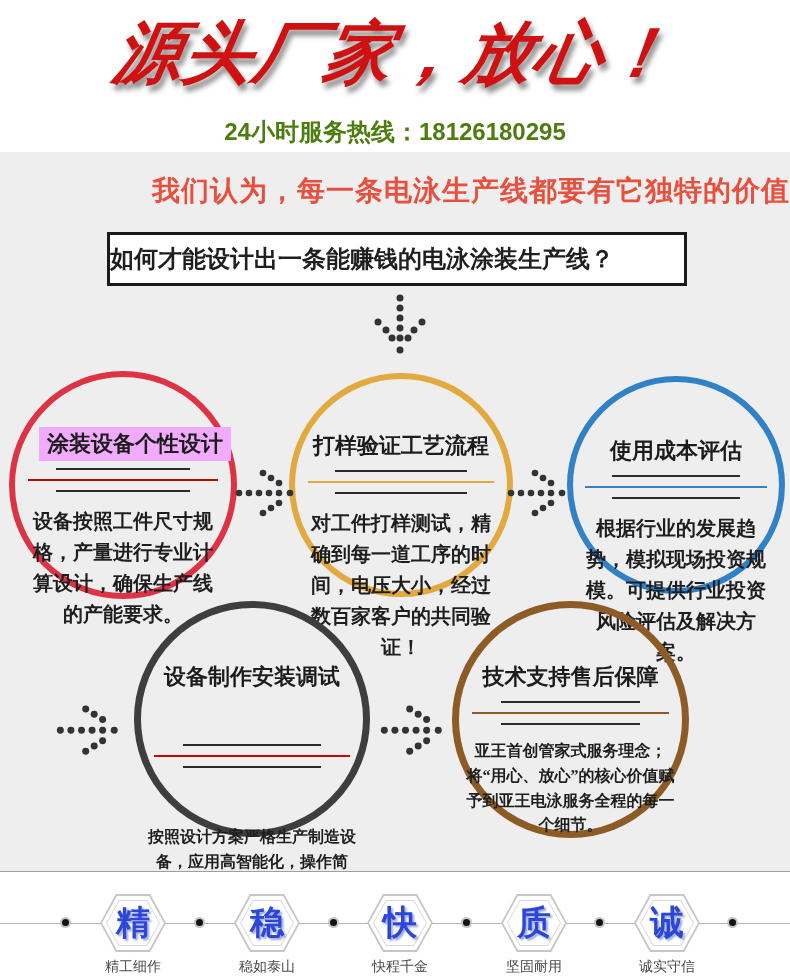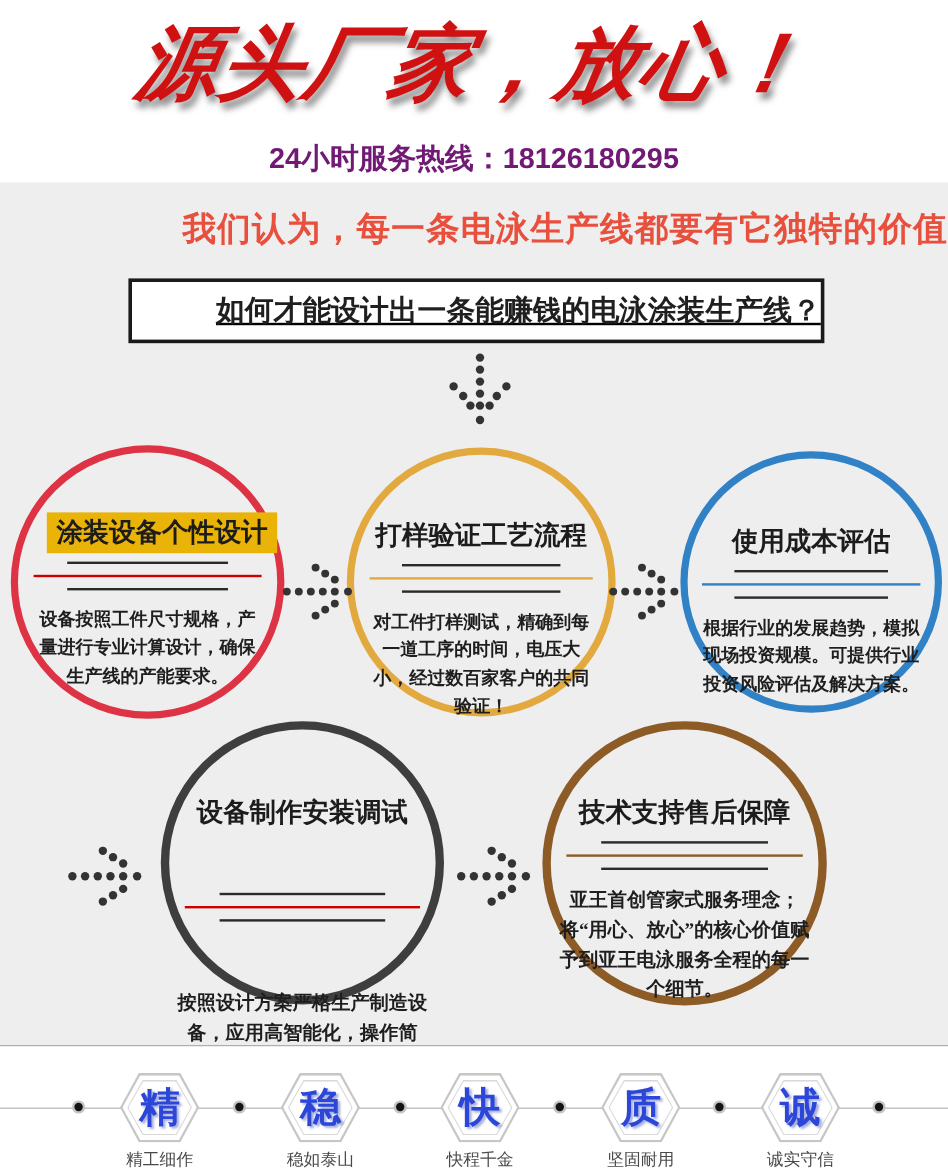--- a/index.html
+++ b/index.html
@@ -5,51 +5,51 @@
   html,body{margin:0;padding:0;background:#ffffff;}
   .page{position:relative;width:790px;height:976px;background:#ffffff;overflow:hidden;
         font-family:"Liberation Sans",sans-serif;}
 
   
   .header-title{position:absolute;top:8px;left:0;width:100%;text-align:center;
     font-family:"Liberation Serif",serif;font-size:68px;font-weight:bold;font-style:italic;
     color:#d01111;transform:skewX(-10deg);letter-spacing:2px;
     text-shadow:4px 6px 5px rgba(110,110,110,0.75);white-space:nowrap;}
   .hotline{position:absolute;top:116px;left:0;width:100%;text-align:center;
-    font-size:24px;font-weight:bold;color:#701a75;}
+    font-size:24px;font-weight:bold;color:#4d7c0f;}
 
   
   .gray-section{position:absolute;top:152px;left:0;width:790px;height:719px;
     background:#efeeee;border-bottom:1px solid #9e9e9e;}
   .banner-statement{position:absolute;top:20px;left:0;width:100%;text-align:right;
     font-size:28px;font-weight:900;color:#e84f3c;letter-spacing:1px;white-space:nowrap;}
   .question-box{position:absolute;top:80px;left:107px;width:574px;height:48px;
-    background:#ffffff;border:3px solid #1a1a1a;display:flex;align-items:center;justify-content:flex-end;text-decoration:underline;}
+    background:#ffffff;border:3px solid #1a1a1a;display:flex;align-items:center;justify-content:flex-start;}
   .question-box span{font-size:24px;font-weight:bold;color:#1f1f1f;white-space:nowrap;}
 
   
   .dot-arrow{position:absolute;}
 
   
   .circle{position:absolute;border-style:solid;border-radius:50%;box-sizing:border-box;
     display:flex;flex-direction:column;align-items:center;}
   .circle-title{font-family:"Liberation Serif",serif;font-weight:bold;font-size:22px;
     color:#1c1c1c;white-space:nowrap;padding:2px 8px;}
-  .circle-title.highlight{background:#eab308;margin-left:24px;}
+  .circle-title.highlight{background:#f0abfc;margin-left:24px;}
   .divider{width:100%;display:flex;flex-direction:column;align-items:center;margin-top:7px;}
   .divider .thin{height:2px;background:#2a2a2a;width:62%;}
   .divider .accent{height:2px;width:88%;margin:9px 0;}
   .circle-desc{font-family:"Liberation Serif",serif;font-weight:bold;color:#1e1e1e;
     text-align:center;margin-top:14px;line-height:1.55;}
   .c1{left:9px;top:219px;width:228px;height:228px;border-width:6px;padding-top:50px;}
   .c2{left:289px;top:221px;width:224px;height:224px;border-width:6px;padding-top:50px;}
   .c3{left:567px;top:224px;width:218px;height:218px;border-width:6px;padding-top:52px;}
   .c4{left:134px;top:449px;width:236px;height:236px;border-width:7px;padding-top:52px;}
   .c5{left:452px;top:449px;width:237px;height:237px;border-width:7px;padding-top:52px;}
-  .c1 .circle-desc,.c2 .circle-desc,.c3 .circle-desc{font-size:15px;width:88%;}
+  .c1 .circle-desc,.c2 .circle-desc,.c3 .circle-desc{font-size:20px;width:88%;}
   .c4 .circle-desc,.c5 .circle-desc{font-size:16px;width:94%;}
 
   
   .bottom-band{position:absolute;top:872px;left:0;width:790px;height:104px;background:#ffffff;}
   .h-line{position:absolute;top:51px;left:0;width:790px;height:1px;background:#b3b3b3;}
   .line-dot{position:absolute;top:47px;width:7px;height:7px;border-radius:50%;
     background:#141414;box-shadow:0 0 0 2px #c4c4c4;}
   .hex-item{position:absolute;top:0;width:100px;}
   .hex{position:relative;width:66px;height:58px;margin:22px auto 0 auto;}
   .hex .l1,.hex .l2,.hex .l3,.hex .l4{position:absolute;

